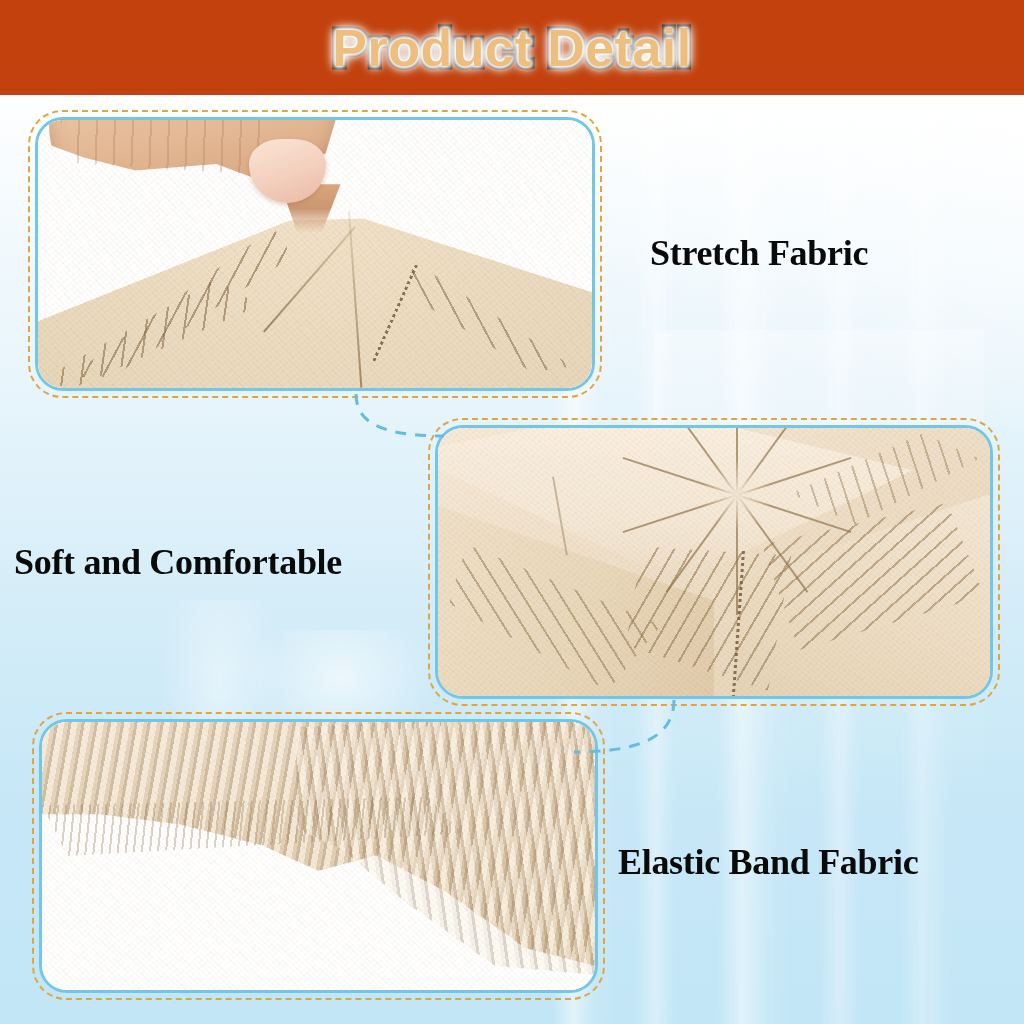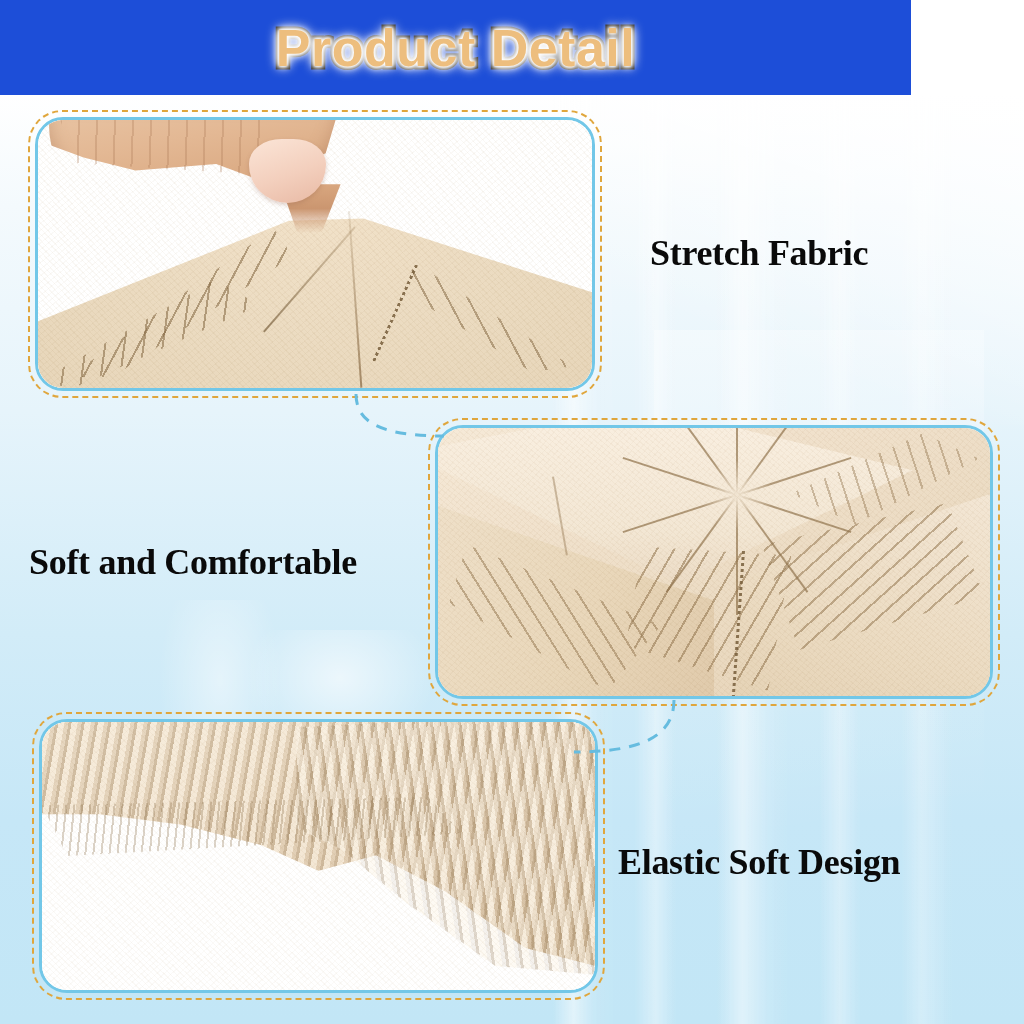--- a/index.html
+++ b/index.html
@@ -68,22 +68,22 @@
     pointer-events: none;
   }
   .bg-drape {
     position: absolute; right: 40px; top: 330px; width: 330px; height: 620px;
     background: linear-gradient(170deg, rgba(255,255,255,0.35) 0%, rgba(255,255,255,0.10) 40%, rgba(255,255,255,0) 80%);
     pointer-events: none;
   }
 
   
   .banner {
-    position: absolute; left: 0; top: 0; width: 911px; height: 95px;
-    background: #1d4ed8;
+    position: absolute; left: 0; top: 0; width: 1024px; height: 95px;
+    background: #c2410c;
     display: flex; align-items: center; justify-content: center;
   }
   .banner-title {
     font-size: 52px;
     font-weight: bold;
     letter-spacing: 0.5px;
     color: #edbe7e;
     -webkit-text-stroke: 7px #120d06;
     paint-order: stroke fill;
     text-shadow:
@@ -295,21 +295,21 @@
   .label {
     position: absolute;
     font-size: 36px;
     font-weight: bold;
     color: #0a0a0a;
     white-space: nowrap;
     letter-spacing: -0.3px;
     font-family: Liberation Serif, serif;
   }
   #label-stretch  { left: 650px; top: 232px; }
-  #label-soft     { left: 14px;  top: 541px; margin-left: 15px; }
+  #label-soft     { left: 14px;  top: 541px; }
   #label-elastic  { left: 618px; top: 841px; }
 
   
   .connector { position: absolute; overflow: visible; pointer-events: none; }
   #connector-1 { left: 350px; top: 392px; width: 100px; height: 50px; }
   #connector-2 { left: 570px; top: 700px; width: 110px; height: 60px; }
   .connector path {
     fill: none;
     stroke: #66bcdf;
     stroke-width: 3;
@@ -394,15 +394,15 @@
     <path d="M 6 2 C 6 30, 30 44, 94 44"></path>
   </svg>
   <svg class="connector" id="connector-2" viewBox="0 0 110 60">
     <path d="M 104 0 C 104 36, 72 52, 4 52"></path>
   </svg>
 
   <div class="label" id="label-stretch">Stretch Fabric</div>
 
   <div class="label" id="label-soft">Soft and Comfortable</div>
 
-  <div class="label" id="label-elastic">Elastic Soft Design</div>
+  <div class="label" id="label-elastic">Elastic Band Fabric</div>
 
 </div>
 
 </body></html>

